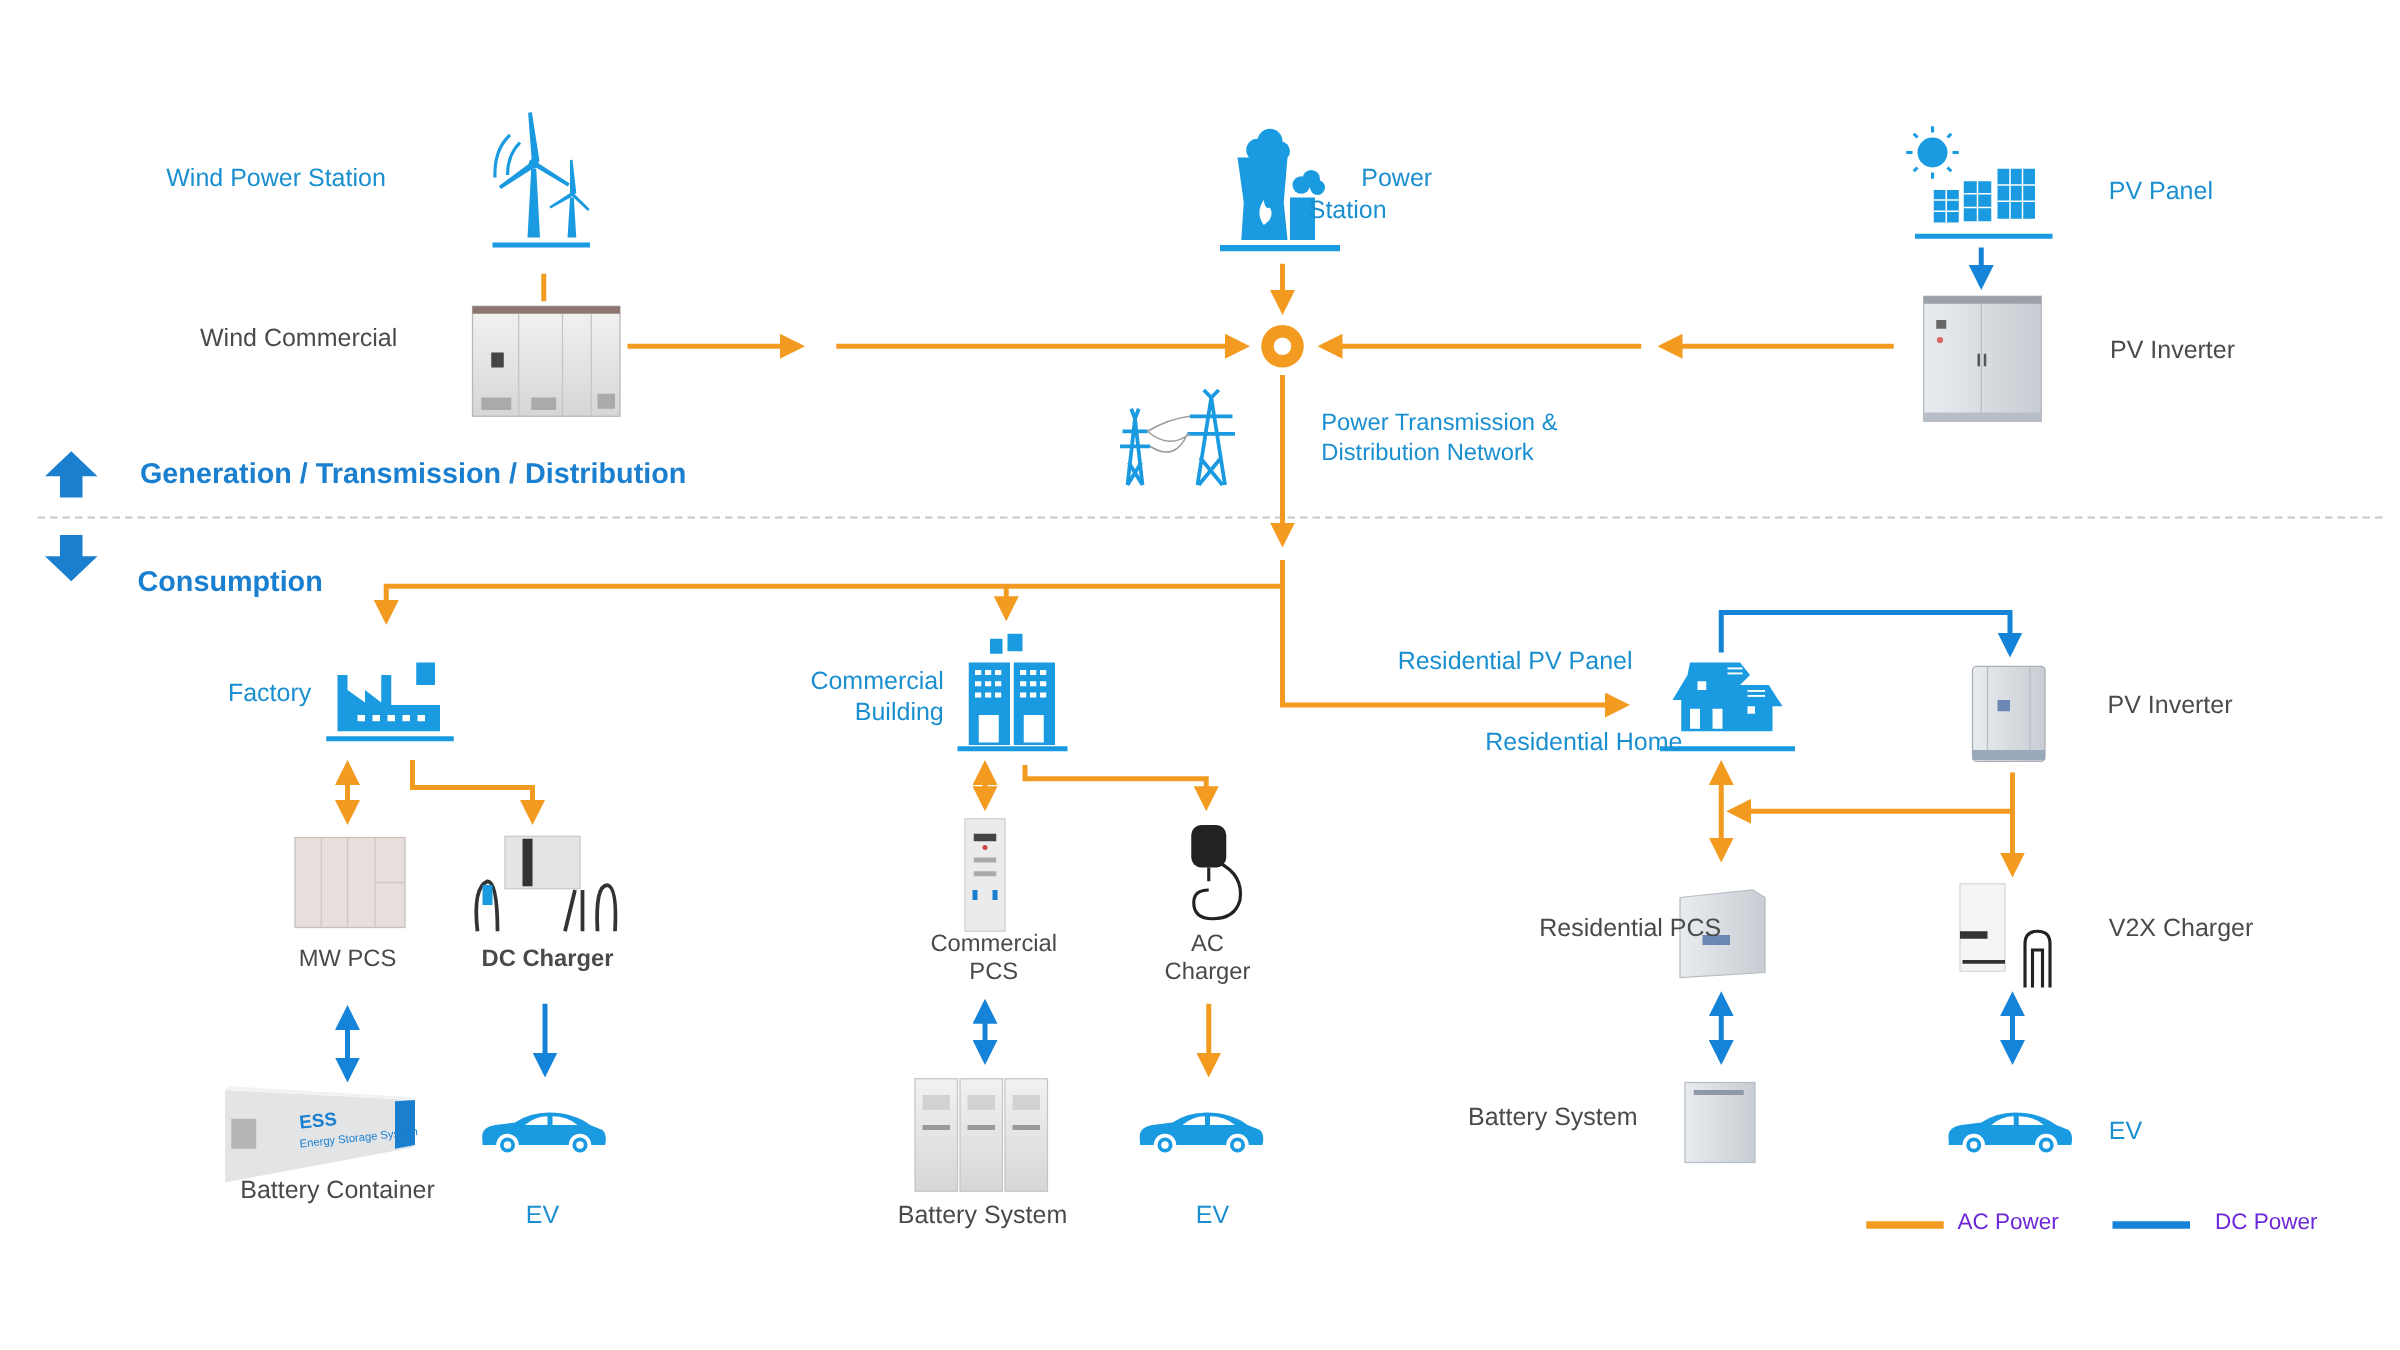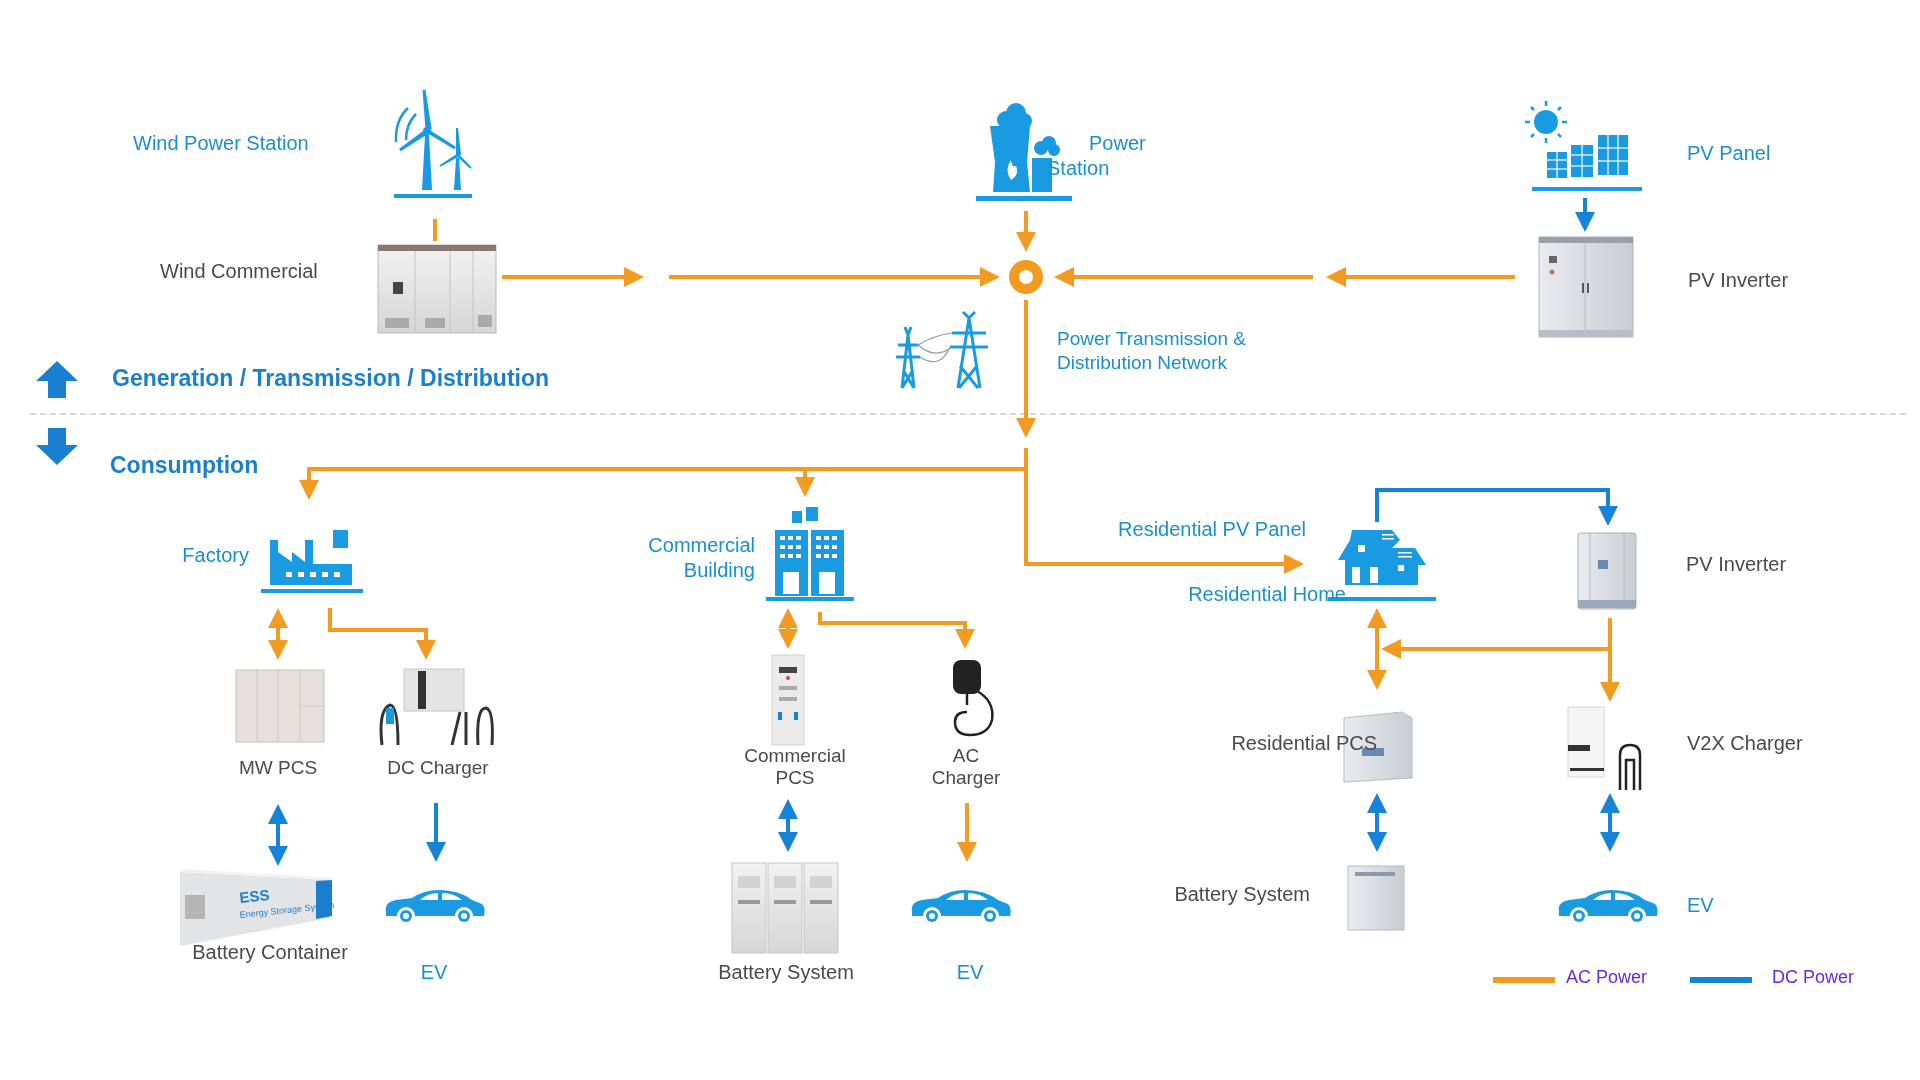--- a/index.html
+++ b/index.html
@@ -344,21 +344,21 @@
 <div class="lbl gray" style="left:160px; top:259px;">Wind Commercial</div>
 <div class="lbl blue" style="left:1089px; top:131px;">Power</div>
 <div class="lbl blue" style="left:1047px; top:156px;">Station</div>
 <div class="lbl blue" style="left:1687px; top:141px;">PV Panel</div>
 <div class="lbl gray" style="left:1688px; top:268px;">PV Inverter</div>
 <div class="lbl blue" style="left:1057px; top:327px; font-size:19px;">Power Transmission &amp;</div>
 <div class="lbl blue" style="left:1057px; top:351px; font-size:19px;">Distribution Network</div>
 
 <div class="lbl blue right" style="left:249px; top:543px;">Factory</div>
 <div class="lbl gray center" style="left:278px; top:756px; font-size:19px;">MW PCS</div>
-<div class="lbl gray center" style="left:438px; top:756px; font-size:19px;">DC Charger</div>
+<div class="lbl gray center" style="left:438px; top:756px; font-size:19px;font-weight:bold;">DC Charger</div>
 <div class="lbl gray center" style="left:270px; top:940px;">Battery Container</div>
 <div class="lbl blue center" style="left:434px; top:960px;">EV</div>
 
 <div class="lbl blue right" style="left:755px; top:533px;">Commercial</div>
 <div class="lbl blue right" style="left:755px; top:558px;">Building</div>
 <div class="lbl gray center" style="left:795px; top:744px; font-size:19px;">Commercial</div>
 <div class="lbl gray center" style="left:795px; top:766px; font-size:19px;">PCS</div>
 <div class="lbl gray center" style="left:966px; top:744px; font-size:19px;">AC</div>
 <div class="lbl gray center" style="left:966px; top:766px; font-size:19px;">Charger</div>
 <div class="lbl gray center" style="left:786px; top:960px;">Battery System</div>

